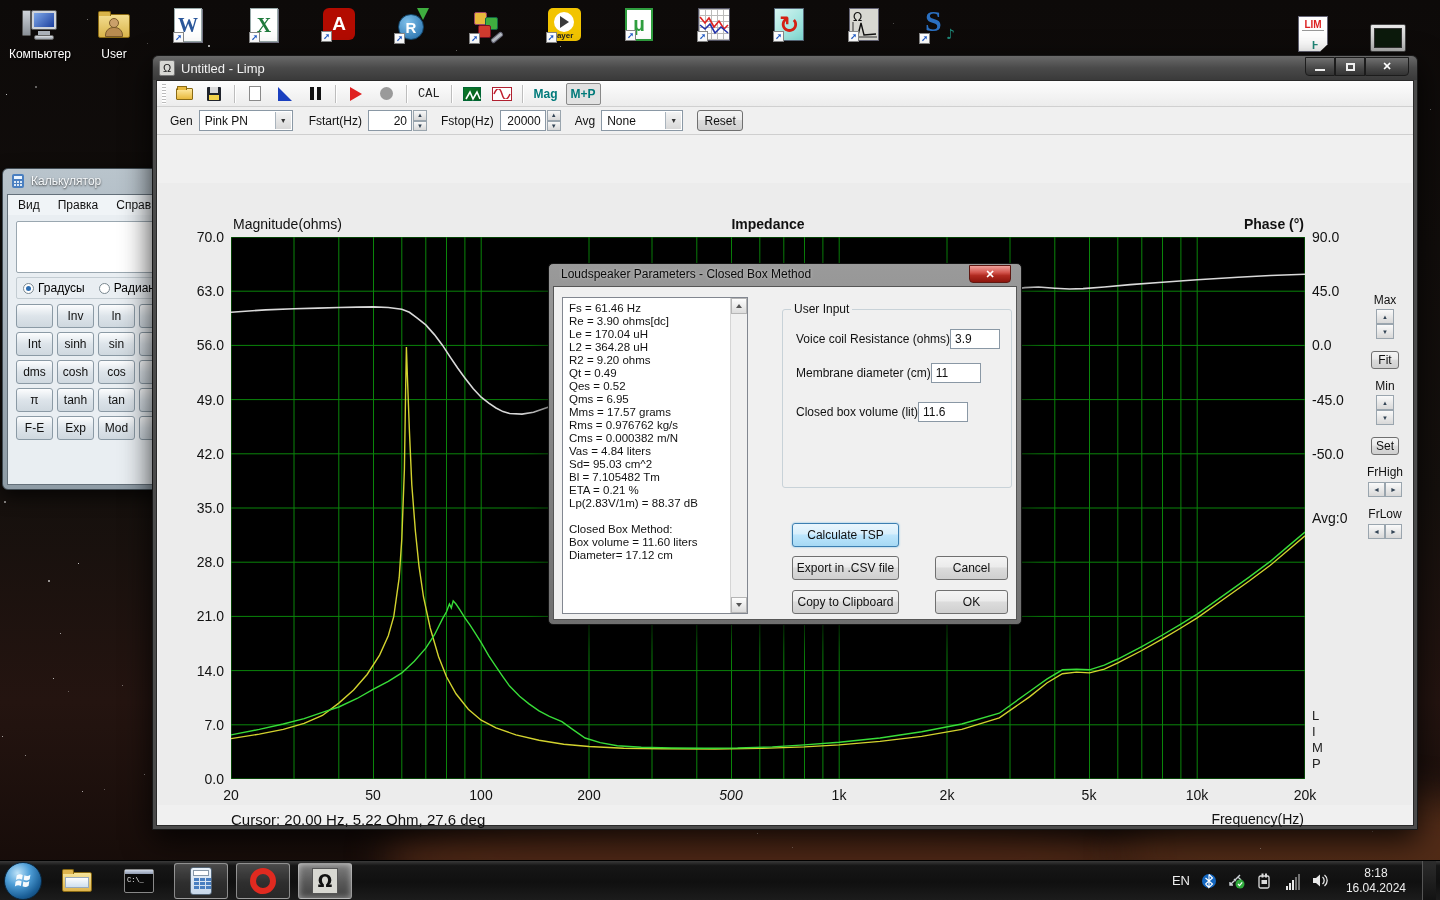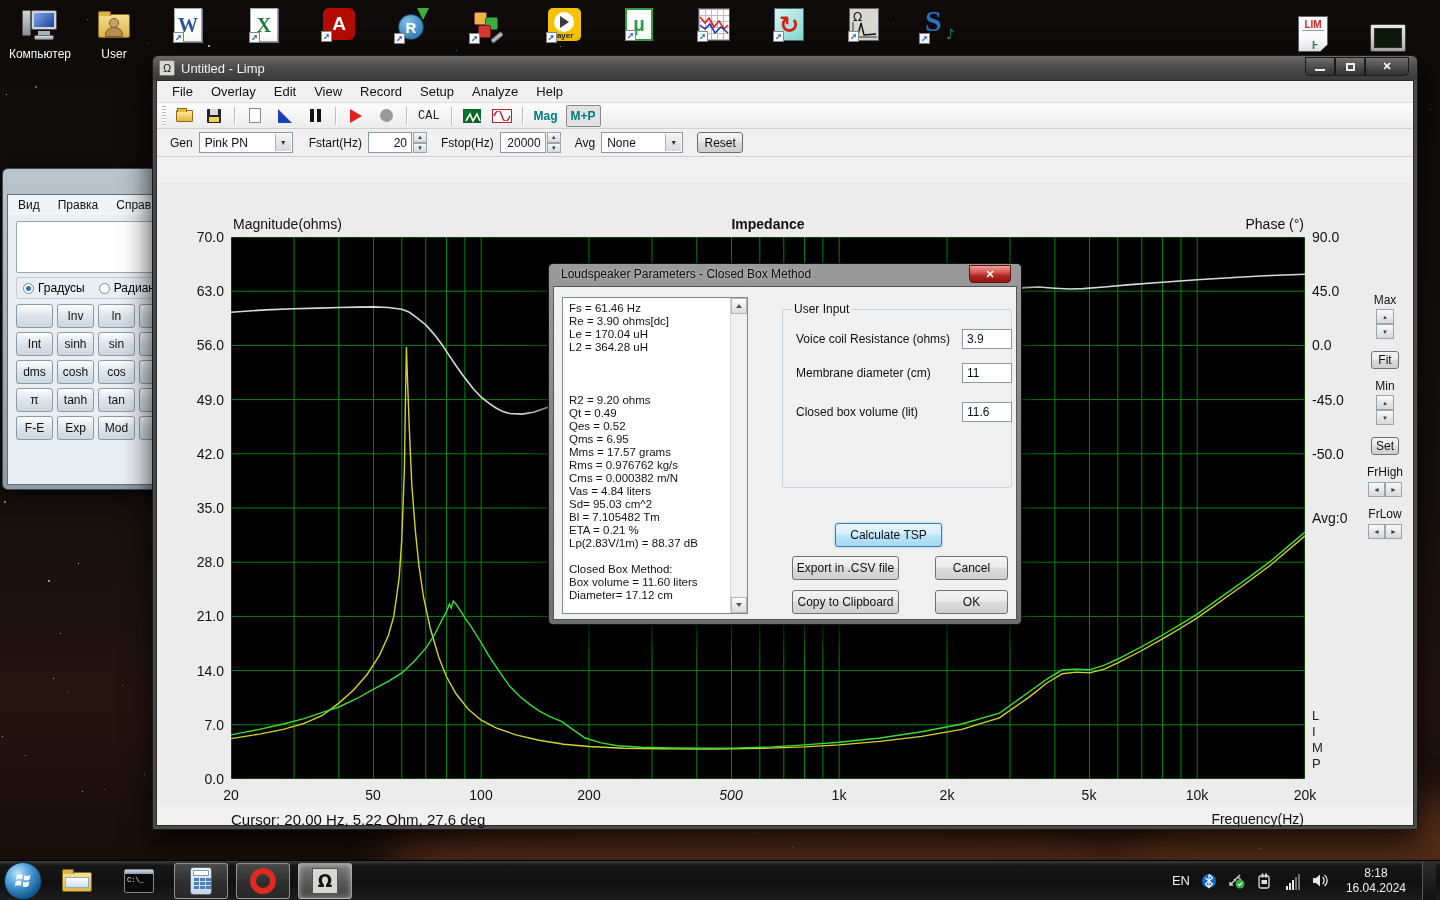--- a/index.html
+++ b/index.html
@@ -17,21 +17,21 @@
   .dicon .ig { width:36px; height:36px; margin:0 auto; position:relative; }
   .dicon .lbl { color:#fff; font-size:12px; margin-top:3px; text-shadow:1px 1px 2px #000; }
   .shortcut { position:absolute; left:-2px; bottom:-2px; width:11px; height:11px; background:#fff;
     border:1px solid #888; font-size:8px; line-height:9px; color:#1a56c4; font-weight:bold; }
 
   
   .w7btn { background:linear-gradient(180deg,#f4f4f4 0%,#ebebeb 45%,#dcdcdc 50%,#cfcfcf 100%);
     border:1px solid #707070; border-radius:3px; font-size:12px; color:#111;
     display:flex; align-items:center; justify-content:center; cursor:pointer; }
   .w7btn.focus { background:linear-gradient(180deg,#eaf6fd 0%,#d7effc 45%,#bde6fd 50%,#a6d9f4 100%);
-    border-color:#3c7fb1; box-shadow:0 0 2px #67b7e4;margin-left:43px; }
+    border-color:#3c7fb1; box-shadow:0 0 2px #67b7e4; }
 
   
   #calc { position:absolute; left:2px; top:168px; width:252px; height:322px; z-index:2;
     background:linear-gradient(180deg,#b9c4cc,#8e9ba5); border:1px solid #3f4a52; border-radius:6px;
     box-shadow:0 6px 18px rgba(0,0,0,.7); }
   #calc .ttl { height:24px; display:flex; align-items:center; padding-left:8px; gap:6px;
     color:#f4f7f9; font-size:12px; text-shadow:0 1px 2px #333; }
   #calc .body { position:absolute; left:4px; right:4px; top:25px; bottom:4px; background:#e9eef2;
     border:1px solid #64707a; }
   #calc .menu { display:flex; gap:18px; padding:3px 10px; font-size:12px; color:#111; background:#f0f4f7; }
@@ -157,21 +157,21 @@
   .sb .ar { position:absolute; left:0; right:0; height:16px; background:linear-gradient(#fdfdfd,#dcdcdc);
     border:1px solid #b5b5b5; display:flex; align-items:center; justify-content:center; cursor:pointer; }
   .sb .ar.up { top:0; } .sb .ar.dn { bottom:0; }
   .tri-up { width:0; height:0; border-left:3px solid transparent; border-right:3px solid transparent;
     border-bottom:4px solid #555; }
   .tri-dn { width:0; height:0; border-left:3px solid transparent; border-right:3px solid transparent;
     border-top:4px solid #555; }
   #uigroup { position:absolute; left:228px; top:15px; width:230px; height:186px;
     border:1px solid #c8d2d8; border-radius:3px; }
   #uigroup legend { font-size:12px; color:#111; padding:0 3px; margin-left:8px; }
-  .fldrow { position:absolute; left:14px; right:10px; display:flex; align-items:center; justify-content:space-between; }
+  .fldrow { position:absolute; left:14px; right:10px; display:flex; align-items:center; }
   .fldrow label { font-size:12px; color:#111; }
   .fldrow input { width:50px; height:20px; border:1px solid #8a98a5; font-size:12px; padding-left:4px; color:#111; }
   .dlg-btn { position:absolute; width:107px; height:24px; }
   .dlg-btn.small { width:73px; }
 
   
   #taskbar { position:absolute; left:0; right:0; bottom:0; height:40px; z-index:10;
     background:linear-gradient(180deg,#3a3a3a 0%,#161616 12%,#101010 55%,#1c1c1c 100%);
     border-top:1px solid #000; display:flex; align-items:center; }
   #startorb { width:38px; height:38px; margin-left:4px; border-radius:50%; cursor:pointer;
@@ -482,20 +482,33 @@
         <div class="ig">
           <div style="position:relative;width:36px;height:28px;margin:0 auto;background:linear-gradient(#e8e8e8,#b8b8b8);border:1px solid #444;border-radius:2px;padding:3px">
         <div style="width:100%;height:100%;background:#0c1a0c;border:1px solid #333"></div>
           </div>
         </div>
       </div>
     </div>
 </div>
 
 <div id="calc">
+  <div class="ttl">
+    <svg width="14" height="14" viewBox="0 0 14 14">
+      <rect x="1" y="0" width="12" height="14" rx="2" fill="#4a7fc0"></rect>
+      <rect x="3" y="2" width="8" height="3" fill="#eaf4ff"></rect>
+      <rect x="3" y="7" width="2" height="2" fill="#dce8f5"></rect>
+        <rect x="6" y="7" width="2" height="2" fill="#dce8f5"></rect>
+      <rect x="9" y="7" width="2" height="2" fill="#dce8f5"></rect>
+        <rect x="3" y="10" width="2" height="2" fill="#dce8f5"></rect>
+      <rect x="6" y="10" width="2" height="2" fill="#dce8f5"></rect>
+        <rect x="9" y="10" width="2" height="2" fill="#dce8f5"></rect>
+    </svg>
+    <span>Калькулятор</span>
+  </div>
   <div class="body">
     <div class="menu" id="calc-menu">
         <span>Вид</span>
         <span>Правка</span>
         <span>Справка</span>
       </div>
     <div class="disp"></div>
     <div class="radr">
       <span><span class="radio on"></span><span>Градусы</span></span>
       <span><span class="radio"></span><span>Радианы</span></span>
@@ -535,30 +548,20 @@
         </span>
       <span class="capbtn">
           <span class="maxr"></span>
         </span>
       <span class="capbtn close">
           <span>✕</span>
         </span>
     </span>
   </div>
   <div class="inner">
-    <div id="menubar">
-        <span class="menu-item">File</span>
-        <span class="menu-item">Overlay</span>
-        <span class="menu-item">Edit</span>
-        <span class="menu-item">View</span>
-        <span class="menu-item">Record</span>
-        <span class="menu-item">Setup</span>
-        <span class="menu-item">Analyze</span>
-        <span class="menu-item">Help</span>
-      </div>
 
     <div id="toolbar">
       <span class="grip"></span>
       <span class="tb">
           <span class="sh-folder"></span>
         </span>
       <span class="tb">
           <span class="sh-floppy"></span>
         </span>
       <span class="tb-sep"></span>
@@ -637,21 +640,21 @@
           <span class="dd">
             <span>▼</span>
           </span>
       </span>
       <button class="w7btn" style="width:46px;height:21px;margin-left:14px">Reset</button>
     </div>
 
     <div id="client">
       <div class="axlbl" style="left:75px;top:33px;">Magnitude(ohms)</div>
       <div class="axlbl" style="left:560px;top:33px;width:100px;text-align:center;font-weight:bold;">Impedance</div>
-      <div class="axlbl" style="left:1060px;top:33px;width:86px;text-align:right;">Phase (°)</div>
+      <div class="axlbl" style="left:1060px;top:33px;width:86px;text-align:right;font-weight:bold;">Phase (°)</div>
 
       <div id="plot"><svg width="1074" height="542">
             <line x1="0.0" x2="0.0" y1="0" y2="542" stroke="#0a850a" stroke-width="1"></line>
             <line x1="63.0" x2="63.0" y1="0" y2="542" stroke="#0a850a" stroke-width="1"></line>
             <line x1="107.8" x2="107.8" y1="0" y2="542" stroke="#0a850a" stroke-width="1"></line>
             <line x1="142.5" x2="142.5" y1="0" y2="542" stroke="#0a850a" stroke-width="1"></line>
             <line x1="170.8" x2="170.8" y1="0" y2="542" stroke="#0a850a" stroke-width="1"></line>
             <line x1="194.8" x2="194.8" y1="0" y2="542" stroke="#0a850a" stroke-width="1"></line>
             <line x1="215.5" x2="215.5" y1="0" y2="542" stroke="#0a850a" stroke-width="1"></line>
             <line x1="233.9" x2="233.9" y1="0" y2="542" stroke="#0a850a" stroke-width="1"></line>
@@ -781,21 +784,21 @@
   <div class="closebtn">
       <span>✕</span>
     </div>
   <div class="client">
     <div id="paramsbox">
       <div id="paramlines">
           <div style="min-height: 13px;">Fs  = 61.46 Hz</div>
           <div style="min-height: 13px;">Re  = 3.90 ohms[dc]</div>
           <div style="min-height: 13px;">Le  = 170.04 uH</div>
           <div style="min-height: 13px;">L2  = 364.28 uH</div>
-          <div style="min-height: 13px; margin-top: 40px;">R2  = 9.20 ohms</div>
+          <div style="min-height: 13px;">R2  = 9.20 ohms</div>
           <div style="min-height: 13px;">Qt  = 0.49</div>
           <div style="min-height: 13px;">Qes = 0.52</div>
           <div style="min-height: 13px;">Qms = 6.95</div>
           <div style="min-height: 13px;">Mms = 17.57 grams</div>
           <div style="min-height: 13px;">Rms = 0.976762 kg/s</div>
           <div style="min-height: 13px;">Cms = 0.000382 m/N</div>
           <div style="min-height: 13px;">Vas = 4.84 liters</div>
           <div style="min-height: 13px;">Sd= 95.03 cm^2</div>
           <div style="min-height: 13px;">Bl  = 7.105482 Tm</div>
           <div style="min-height: 13px;">ETA = 0.21 %</div>

